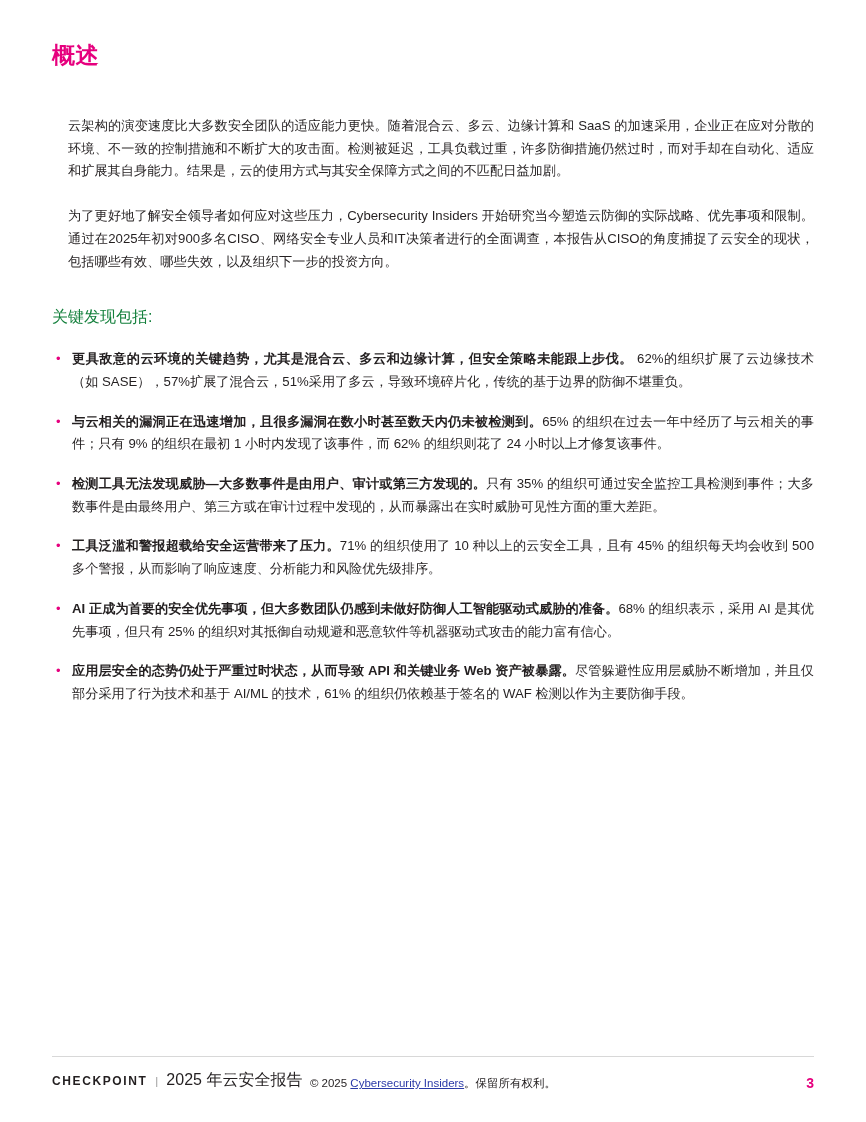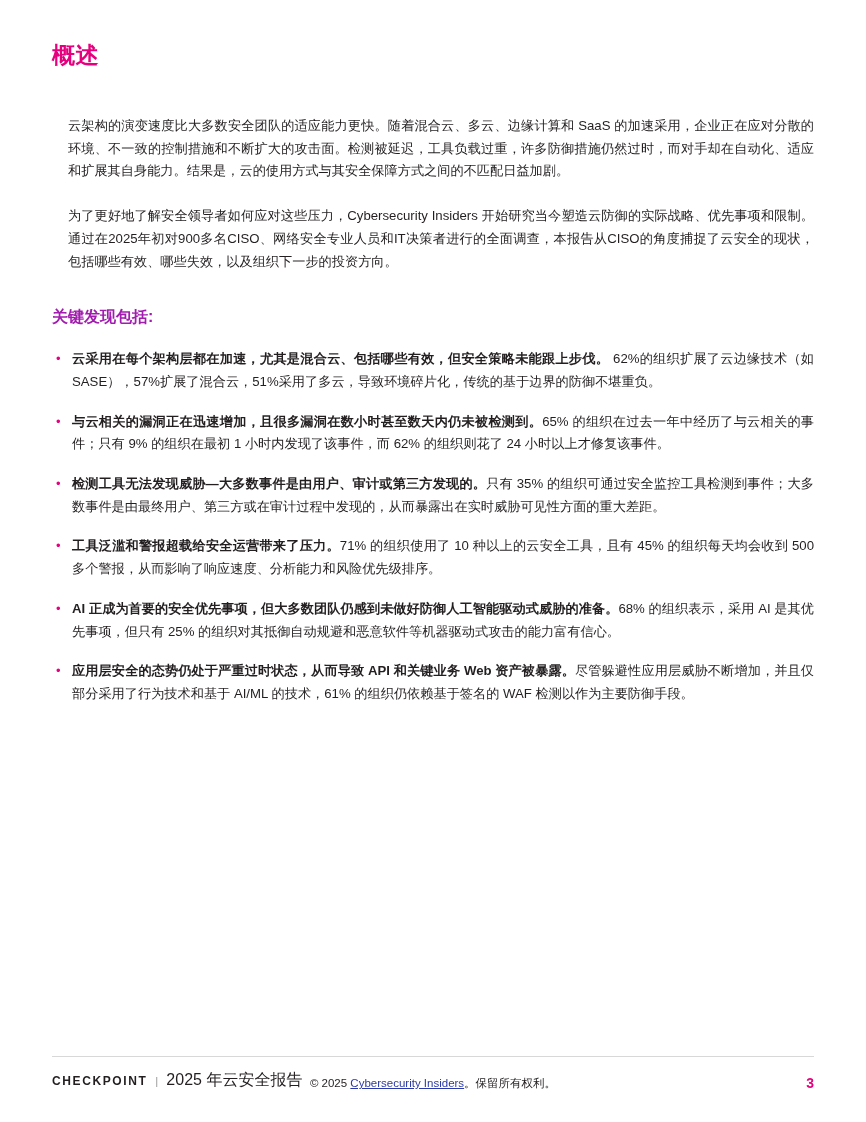--- a/index.html
+++ b/index.html
@@ -38,22 +38,22 @@
   }
   p.body-text {
     font-size: 13.2px;
     line-height: 1.72;
     color: #231f20;
     margin: 0 0 22px 16px;
     text-align: justify;
   }
   h2.findings-title {
     font-size: 16px;
-    color: #a21caf;
-    font-weight: bold;
+    color: #15803d;
+    font-weight: normal;
     margin: 34px 0 20px 0;
   }
   ul.findings {
     list-style: none;
     margin: 0 0 22px 0;
     padding: 0;
   }
   ul.findings > li {
     position: relative;
     padding-left: 20px;
@@ -151,21 +151,21 @@
 
     <h1 class="section-title">概述</h1>
 
     <p class="body-text">云架构的演变速度比大多数安全团队的适应能力更快。随着混合云、多云、边缘计算和 SaaS 的加速采用，企业正在应对分散的环境、不一致的控制措施和不断扩大的攻击面。检测被延迟，工具负载过重，许多防御措施仍然过时，而对手却在自动化、适应和扩展其自身能力。结果是，云的使用方式与其安全保障方式之间的不匹配日益加剧。</p>
     <p class="body-text">为了更好地了解安全领导者如何应对这些压力，Cybersecurity Insiders 开始研究当今塑造云防御的实际战略、优先事项和限制。通过在2025年初对900多名CISO、网络安全专业人员和IT决策者进行的全面调查，本报告从CISO的角度捕捉了云安全的现状，包括哪些有效、哪些失效，以及组织下一步的投资方向。</p>
 
     <h2 class="findings-title">关键发现包括:</h2>
 
     <ul class="findings">
       <li>
-        <span class="bullet">•</span><span class="lead">云采用在每个架构层都在加速，尤其是混合云、包括哪些有效，但安全策略未能跟上步伐。</span><span class="rest"> 62%的组织扩展了云边缘技术（如 SASE），57%扩展了混合云，51%采用了多云，导致环境碎片化，传统的基于边界的防御不堪重负。</span>
+        <span class="bullet">•</span><span class="lead">更具敌意的云环境的关键趋势，尤其是混合云、多云和边缘计算，但安全策略未能跟上步伐。</span><span class="rest"> 62%的组织扩展了云边缘技术（如 SASE），57%扩展了混合云，51%采用了多云，导致环境碎片化，传统的基于边界的防御不堪重负。</span>
       </li>
       <li>
         <span class="bullet">•</span><span class="lead">与云相关的漏洞正在迅速增加，且很多漏洞在数小时甚至数天内仍未被检测到。</span><span class="rest">65% 的组织在过去一年中经历了与云相关的事件；只有 9% 的组织在最初 1 小时内发现了该事件，而 62% 的组织则花了 24 小时以上才修复该事件。</span>
       </li>
       <li>
         <span class="bullet">•</span><span class="lead">检测工具无法发现威胁—大多数事件是由用户、审计或第三方发现的。</span><span class="rest">只有 35% 的组织可通过安全监控工具检测到事件；大多数事件是由最终用户、第三方或在审计过程中发现的，从而暴露出在实时威胁可见性方面的重大差距。</span>
       </li>
       <li>
         <span class="bullet">•</span><span class="lead">工具泛滥和警报超载给安全运营带来了压力。</span><span class="rest">71% 的组织使用了 10 种以上的云安全工具，且有 45% 的组织每天均会收到 500 多个警报，从而影响了响应速度、分析能力和风险优先级排序。</span>
       </li>

